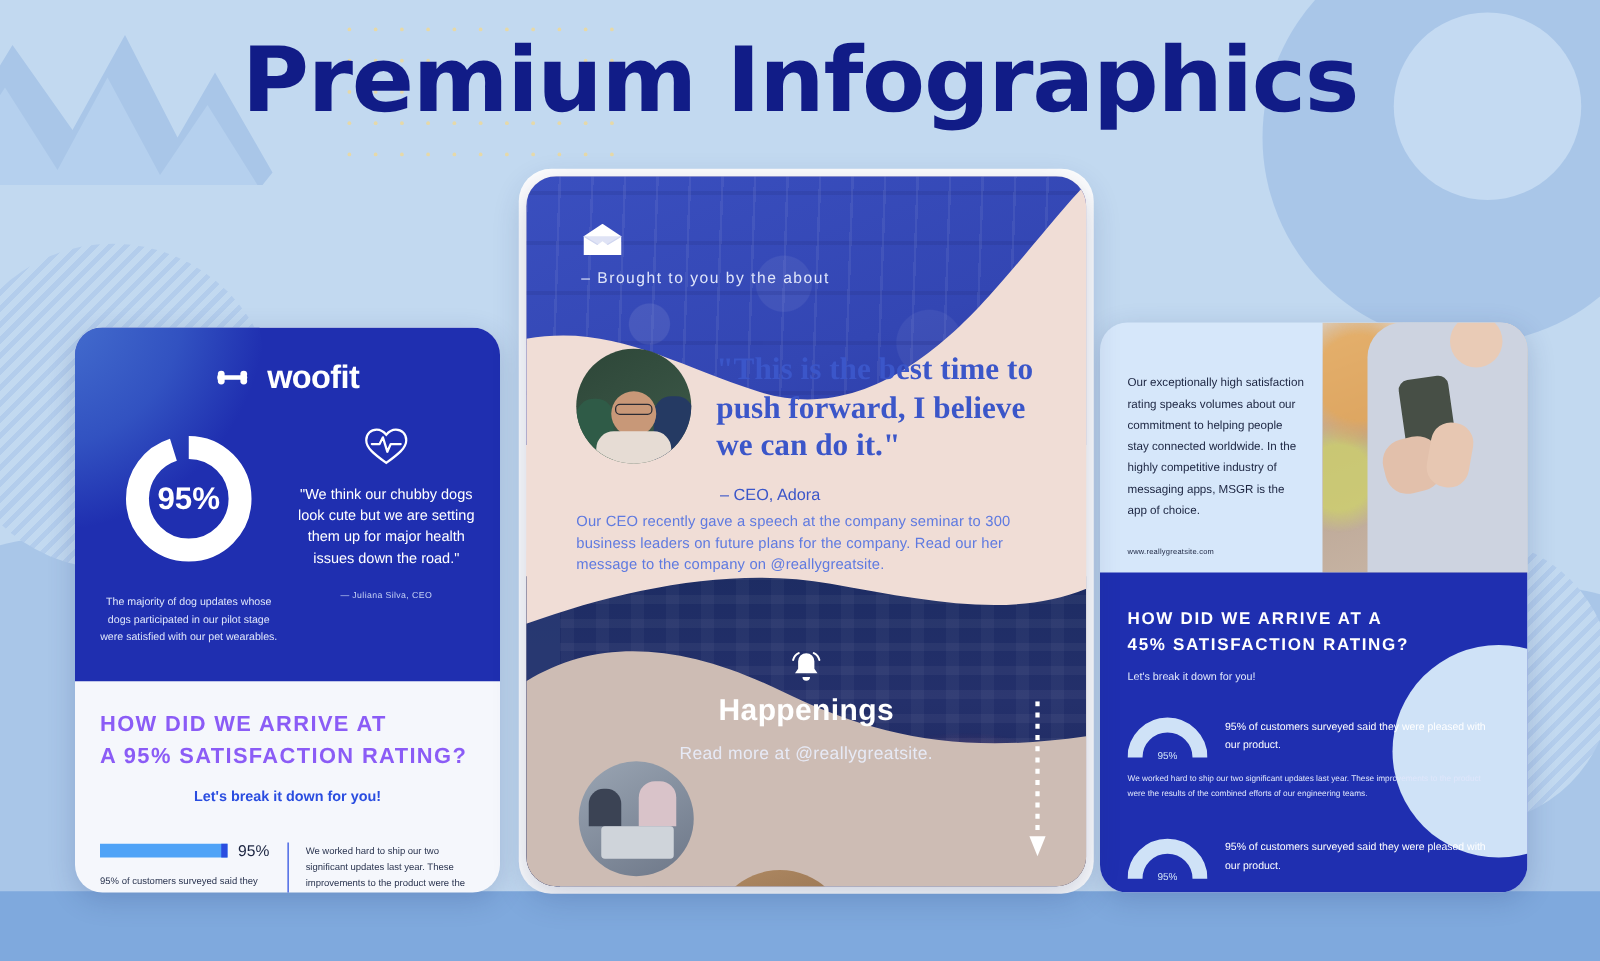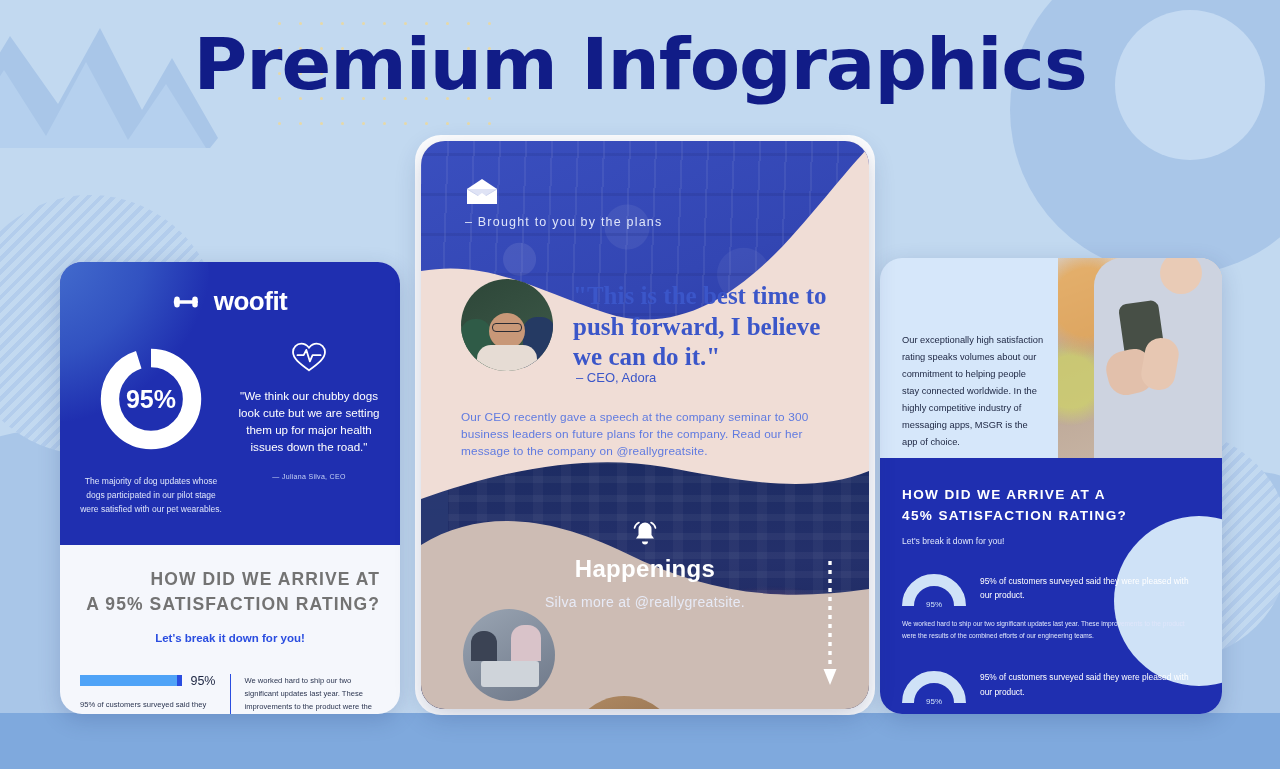--- a/index.html
+++ b/index.html
@@ -56,21 +56,21 @@
   .wf-col{flex:1;text-align:center;}
   .donut{width:108px;height:108px;margin:14px auto 0;position:relative;}
   .donut .val{position:absolute;inset:0;display:flex;align-items:center;justify-content:center;
                color:#fff;font-size:25px;font-weight:bold;}
   .wf-cap{color:#dfe6fb;font-size:8.5px;line-height:1.62;margin-top:22px;padding:0 6px;}
   .hr-icon{margin:10px auto 14px;width:36px;height:32px;display:block;}
   .wf-quote{color:#fff;font-size:11.6px;line-height:1.48;}
   .wf-attr{color:#c6d2f5;font-size:7px;margin-top:17px;letter-spacing:.3px;}
 
   .wf-bottom{padding:22px 20px 0;}
-  .wf-h2{text-align:right;color:#737373;font-size:17.5px;font-weight:bold;letter-spacing:1.1px;line-height:1.45;}
+  .wf-h2{text-align:left;color:#8b5cf6;font-size:17.5px;font-weight:bold;letter-spacing:1.1px;line-height:1.45;}
   .wf-sub{text-align:center;color:#2a4de0;font-size:11.5px;font-weight:bold;margin-top:14px;}
   .wf-stats{display:flex;margin-top:30px;}
   .wf-stat-l{flex:1;padding-right:14px;}
   .wf-stat-r{flex:1;padding-left:14px;border-left:1.5px solid #2a4de0;}
   .barrow{display:flex;align-items:center;gap:8px;}
   .bartrack{flex:1;height:11px;background:#4fa3f7;position:relative;}
   .barcap{position:absolute;right:0;top:0;width:5px;height:11px;background:#2a4de0;}
   .barpct{font-size:12.5px;color:#1b2440;font-weight:500;}
   .wf-small{font-size:7.6px;color:#2b3550;line-height:1.75;margin-top:10px;}
 
@@ -93,21 +93,21 @@
   .cc-sub{color:#dfe5fa;font-size:12.5px;letter-spacing:1.2px;margin-top:10px;}
   .cc-avatar{position:absolute;left:40px;top:138px;width:92px;height:92px;border-radius:50%;overflow:hidden;z-index:3;
              background:linear-gradient(150deg,#2d4638,#3f5b4a);}
   .cc-avatar .face{position:absolute;left:28px;top:34px;width:36px;height:36px;border-radius:50%;background:#c89878;}
   .cc-avatar .glass{position:absolute;left:31px;top:44px;width:30px;height:9px;border:1.6px solid #2b2b33;border-radius:4px;}
   .cc-avatar .body{position:absolute;left:16px;top:66px;width:60px;height:34px;border-radius:14px 14px 0 0;background:#e6dcd4;}
   .cc-avatar .p2{position:absolute;left:0px;top:40px;width:30px;height:52px;border-radius:14px 14px 0 0;background:#2f5b47;}
   .cc-avatar .p3{position:absolute;right:-2px;top:38px;width:32px;height:54px;border-radius:14px 14px 0 0;background:#253a63;}
   .cc-quote{position:absolute;left:152px;top:140px;right:20px;z-index:3;
             color:#3b56c9;font-family:"Liberation Serif", serif;font-size:25px;line-height:1.22;font-weight:bold;}
-  .cc-ceo{position:absolute;left:155px;top:229px;color:#3b56c9;font-size:13px;z-index:3;}
+  .cc-ceo{position:absolute;left:155px;top:247px;color:#3b56c9;font-size:13px;z-index:3;}
   .cc-para{position:absolute;left:40px;top:268px;right:26px;color:#5f7ae0;font-size:11.8px;line-height:1.43;z-index:3;letter-spacing:.15px;}
 
   .cc-city{position:absolute;left:0;top:320px;width:100%;height:250px;overflow:hidden;
     background:linear-gradient(180deg,#1d2c63 0%,#24306b 40%,#1a2558 100%);}
   .cc-city .sky{position:absolute;inset:0;opacity:.85;
     background:
       linear-gradient(90deg,#2a3a74 0 6%,transparent 6%),
       repeating-linear-gradient(90deg, rgba(255,255,255,.045) 0 10px, transparent 10px 28px),
       repeating-linear-gradient(0deg, rgba(255,255,255,.05) 0 7px, transparent 7px 19px),
       radial-gradient(ellipse at 30% 75%, rgba(150,70,110,.45) 0 80px, transparent 110px),
@@ -124,21 +124,21 @@
               background:linear-gradient(150deg,#9aa5b3,#6d7788);}
   .cc-photo-a .lap{position:absolute;left:18px;top:52px;width:58px;height:26px;background:#cfd4da;border-radius:3px;}
   .cc-photo-a .h1{position:absolute;left:8px;top:22px;width:26px;height:30px;border-radius:12px 12px 0 0;background:#3b4354;}
   .cc-photo-a .h2{position:absolute;left:48px;top:16px;width:30px;height:36px;border-radius:13px 13px 0 0;background:#d9c3c9;}
   .cc-photo-b{position:absolute;left:148px;top:555px;width:110px;height:110px;border-radius:50%;overflow:hidden;z-index:4;
               background:linear-gradient(160deg,#b08a63,#7a5a3e);}
 
   
   #card-right{left:880px;top:258px;width:342px;height:456px;background:#d6e7fa;}
   .rc-top{display:flex;height:200px;}
-  .rc-textcol{width:52%;padding:30px 14px 0 22px;margin-top:44px;}
+  .rc-textcol{width:52%;padding:40px 14px 0 22px;}
   .rc-text{color:#1b2440;font-size:9.3px;line-height:1.83;}
   .rc-url{color:#1b2440;font-size:6px;margin-top:22px;letter-spacing:.2px;}
   .rc-img{flex:1;position:relative;overflow:hidden;background:linear-gradient(160deg,#d9cfc6 0%,#b9a393 40%,#cbb9a8 100%);}
   .rc-img .blur{position:absolute;inset:0;
     background:radial-gradient(circle at 18% 22%, #e8a64f 0 34px, transparent 56px),
                radial-gradient(circle at 8% 62%, #cfd36a 0 26px, transparent 44px),
                radial-gradient(circle at 70% 12%, #efe5dc 0 50px, transparent 80px);opacity:.75;}
   .rc-img .shirt{position:absolute;left:22%;top:0;width:86%;height:100%;background:#cdd3e0;border-radius:28px 0 0 0;}
   .rc-img .phone{position:absolute;left:40%;top:22%;width:40px;height:76px;border-radius:8px;background:#474f46;transform:rotate(-8deg);}
   .rc-img .hand1{position:absolute;left:30%;top:46%;width:46px;height:44px;border-radius:18px;background:#e2c0ab;transform:rotate(-14deg);}
@@ -294,21 +294,21 @@
   </svg>
 
   <div class="cc-head">
     <div class="cc-title">
       <svg width="34" height="26" viewBox="0 0 34 26">
         <path d="M2 10 L17 0 L32 10 L32 25 L2 25 Z" fill="#fff"></path>
         <path d="M2 10 L17 19 L32 10" fill="#dfe3f5" stroke="#cfd5ef" stroke-width="1"></path>
         <path d="M2 25 L17 14 L32 25 Z" fill="#fff"></path>
       </svg>
     </div>
-    <div class="cc-sub">– Brought to you by the plans</div>
+    <div class="cc-sub">– Brought to you by the about</div>
   </div>
 
   <div class="cc-avatar">
     <div class="p2"></div>
         <div class="p3"></div>
     <div class="face"></div>
         <div class="glass"></div>
         <div class="body"></div>
   </div>
 
@@ -327,21 +327,21 @@
   </svg>
 
   <div class="cc-happen">
     <svg class="bell" viewBox="0 0 30 30">
       <path d="M15 3.5a6.5 6.5 0 0 1 6.5 6.5v6l2.5 3.6H6L8.5 16v-6A6.5 6.5 0 0 1 15 3.5z" fill="#fff"></path>
       <path d="M12 22.5a3 3 0 0 0 6 0z" fill="#fff"></path>
       <path d="M4.5 9 A8 8 0 0 1 9 3.5" fill="none" stroke="#fff" stroke-width="1.6" stroke-linecap="round"></path>
       <path d="M25.5 9 A8 8 0 0 0 21 3.5" fill="none" stroke="#fff" stroke-width="1.6" stroke-linecap="round"></path>
     </svg>
     <h3>Happenings</h3>
-    <p>Silva more at @reallygreatsite.</p>
+    <p>Read more at @reallygreatsite.</p>
   </div>
 
   <svg class="cc-dotline" width="16" height="130" viewBox="0 0 16 130">
     <line x1="8" y1="0" x2="8" y2="106" stroke="#fff" stroke-width="3.4" stroke-dasharray="4 5"></line>
     <path d="M1.5 108 L14.5 108 L8 124 Z" fill="#fff"></path>
   </svg>
 
   <div class="cc-photo-a">
     <div class="h1"></div>
         <div class="h2"></div>

